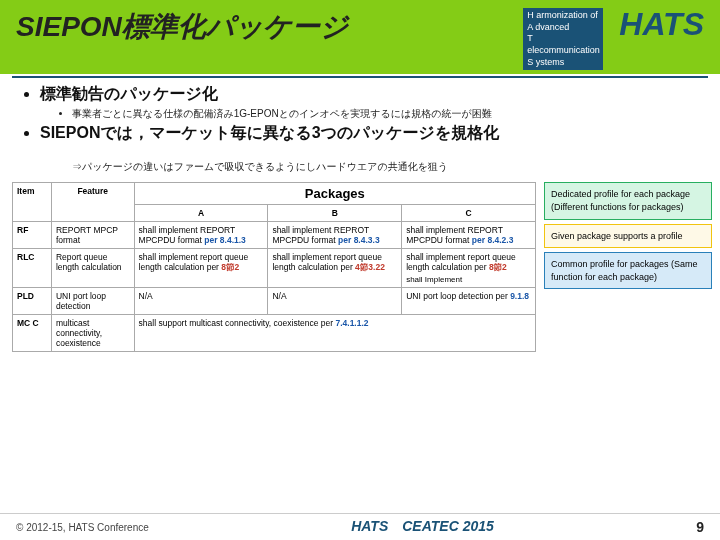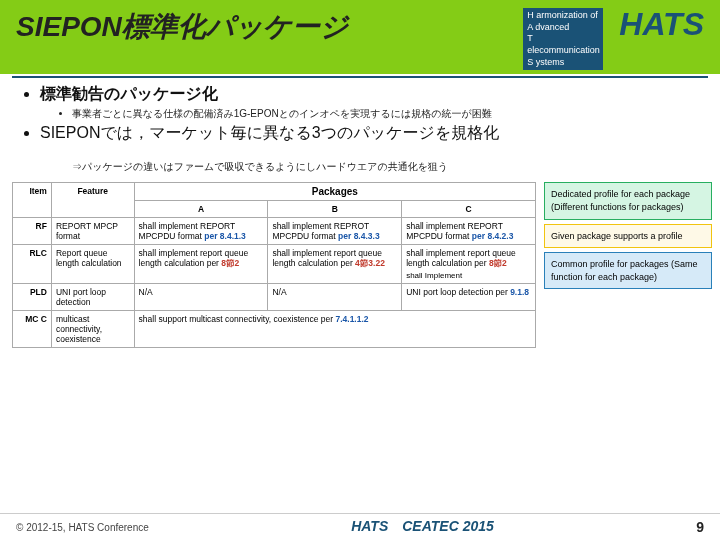--- a/index.html
+++ b/index.html
@@ -61,21 +61,21 @@
     }
     .bullet-sub {
       font-size: 10px;
       color: #222;
       margin-left: 48px;
       list-style: disc;
       margin-bottom: 2px;
     }
     .bullet-main2 {
       font-size: 16px;
-      font-weight: normal;
+      font-weight: bold;
       color: #111;
       margin-left: 16px;
       list-style: disc;
     }
     .arrow-line {
       font-size: 10px;
       color: #222;
       margin-left: 48px;
       margin-top: 16px;
     }
@@ -98,27 +98,27 @@
     }
     th, td {
       border: 1px solid #aaa;
       padding: 3px 4px;
       vertical-align: top;
     }
     .packages-header {
       background: #fff;
       text-align: center;
       font-weight: bold;
-      font-size: 10px;
+      font-size: 13px;
       border-bottom: 1px solid #aaa;
     }
     .col-item {
       width: 32px;
       font-weight: bold;
-      text-align: right;
+      text-align: left;
       background: #fff;
     }
     .col-feature {
       width: 68px;
       background: #fff;
     }
     .col-a, .col-b, .col-c {
       width: 110px;
       background: #fff;
     }

